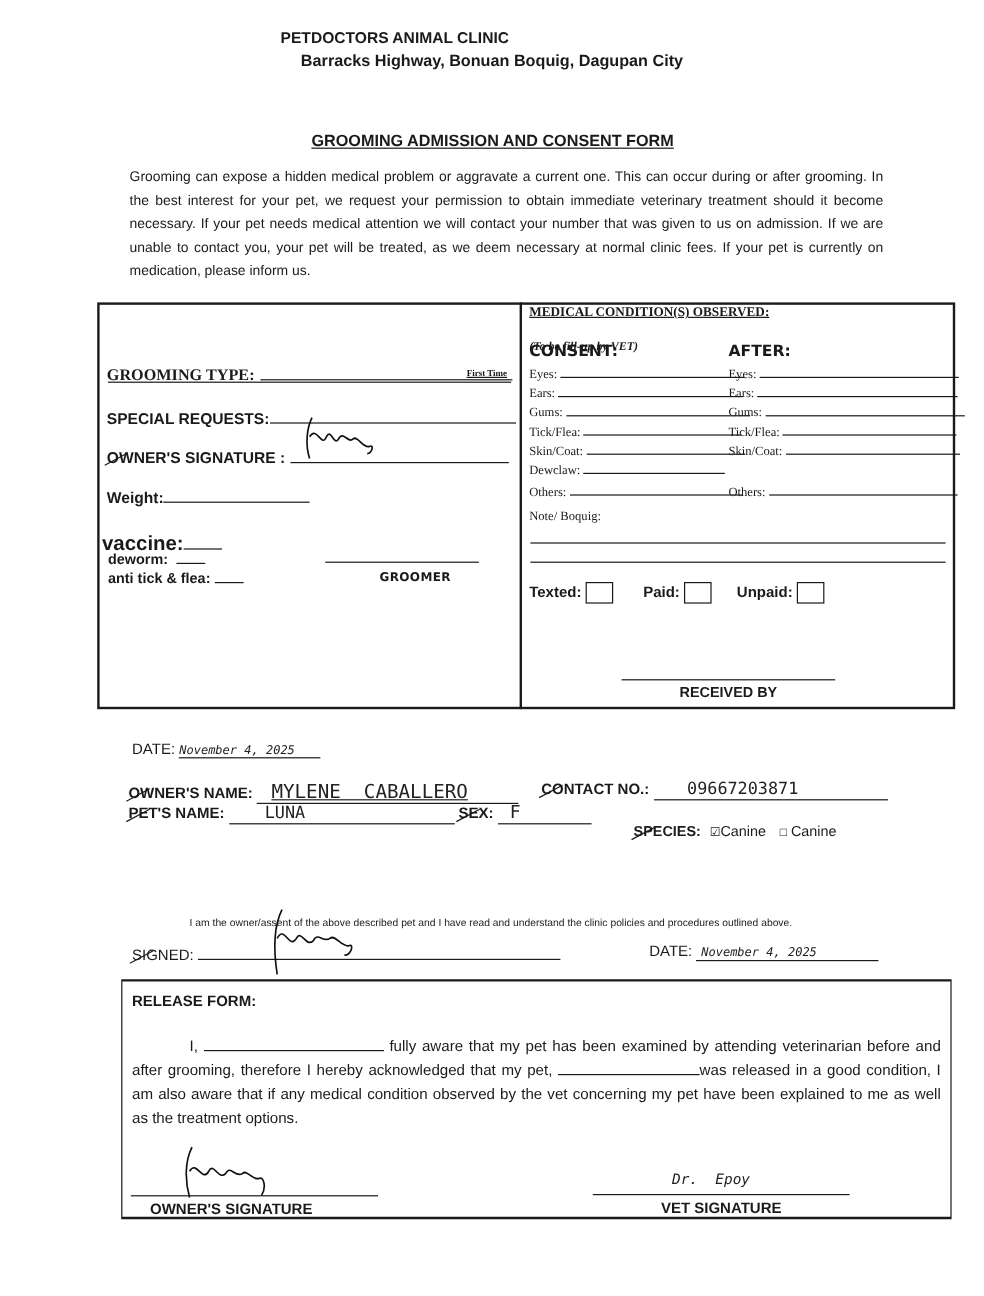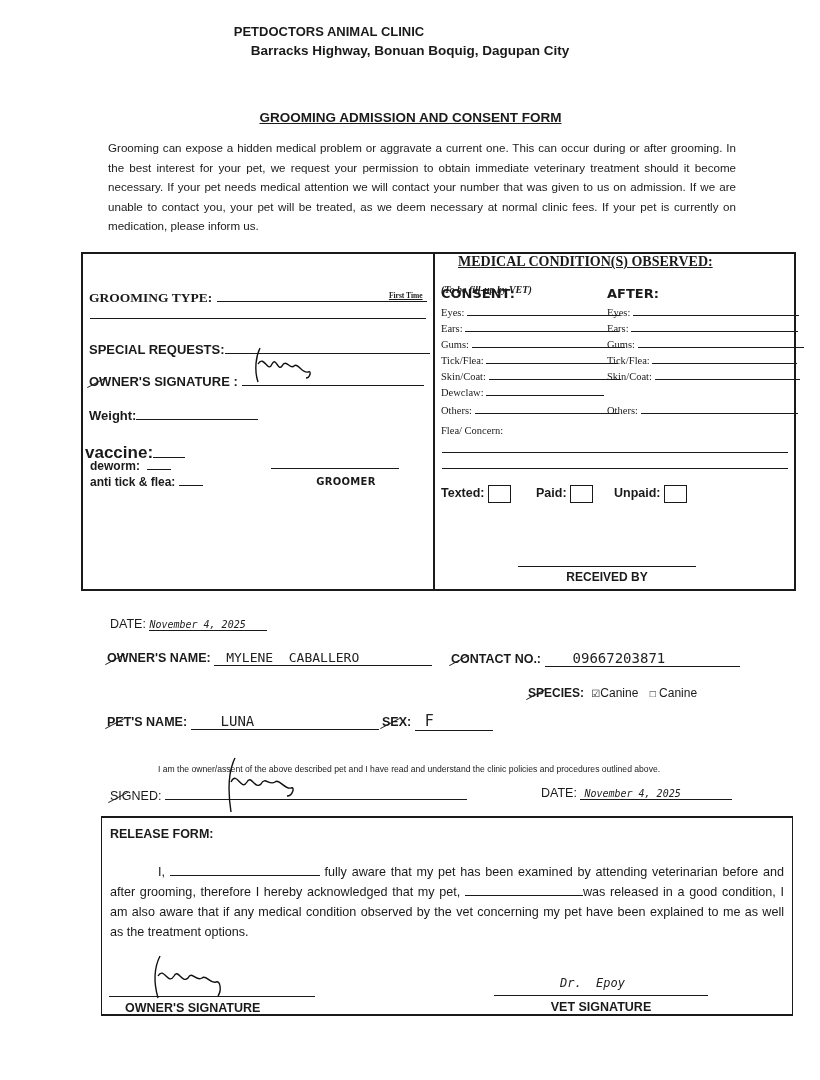--- a/index.html
+++ b/index.html
@@ -24,21 +24,21 @@
 <body>
 
 <div class="abs hdr1">PETDOCTORS ANIMAL CLINIC</div>
 <div class="abs hdr2">Barracks Highway, Bonuan Boquig, Dagupan City</div>
 <div class="abs ftitle">GROOMING ADMISSION AND CONSENT FORM</div>
 <div class="abs intro">Grooming can expose a hidden medical problem or aggravate a current one. This can occur during or after grooming. In the best interest for your pet, we request your permission to obtain immediate veterinary treatment should it become necessary. If your pet needs medical attention we will contact your number that was given to us on admission. If we are unable to contact you, your pet will be treated, as we deem necessary at normal clinic fees. If your pet is currently on medication, please inform us.</div>
 
 <div class="abs box" style="left:81px; top:252px; width:715px; height:339px;"></div>
 <div class="abs" style="left:433px; top:252px; height:339px; border-left:2px solid #1a1a1a;"></div>
 
-<div class="abs" style="left:89px; top:288px; width:340px;">
+<div class="abs" style="left:89px; top:303px; width:340px;">
   <span class="lbl serif" style="font-size:13.5px;">GROOMING TYPE:</span>
   <span class="line" style="width:210px; position:relative; height:14px;text-align:right;">
     <span class="serif" style="position:absolute; right:4px; bottom:1px; font-size:7.5px; font-weight:bold; text-decoration:underline;">First Time</span>
   </span>
 </div>
 <div class="abs" style="left:90px; top:318px; width:336px; border-bottom:1.3px solid #1a1a1a;"></div>
 
 <div class="abs" style="left:89px; top:340px;">
   <span class="lbl">SPECIAL REQUESTS:</span><span class="line" style="width:205px;"></span>
 </div>
@@ -62,21 +62,21 @@
 <div class="abs" style="left:90px; top:459px; font-size:12px; font-weight:bold;">
   <span>deworm:</span>&nbsp;&nbsp;<span class="line" style="width:24px;"></span>
 </div>
 <div class="abs" style="left:90px; top:475px; font-size:12px; font-weight:bold;">
   <span>anti tick &amp; flea:</span>&nbsp;<span class="line" style="width:24px;"></span>
 </div>
 
 <div class="abs" style="left:271px; top:468px; width:128px; border-bottom:1.3px solid #1a1a1a;"></div>
 <div class="abs" style="left:271px; top:476px; width:150px; text-align:center; font-family:'DejaVu Sans',sans-serif; font-weight:bold; font-size:10px; letter-spacing:0.3px;">GROOMER</div>
 
-<div class="abs serif" style="left:458px; top:254px; font-size:14px; font-weight:bold; text-decoration:underline;">MEDICAL CONDITION(S) OBSERVED:</div>
+<div class="abs serif" style="left:441px; top:254px; font-size:11px; font-weight:bold; text-decoration:underline;">MEDICAL CONDITION(S) OBSERVED:</div>
 <div class="abs serif" style="left:441px; top:272px; font-size:10px; font-weight:bold; font-style:italic;margin-top:12px;">(To be fill-up by VET)</div>
 <div class="abs" style="left:441px; top:286px; font-size:13px; font-weight:bold; font-family:'DejaVu Sans',sans-serif;">CONSENT:</div>
 <div class="abs" style="left:607px; top:286px; font-size:13px; font-weight:bold; font-family:'DejaVu Sans',sans-serif;">AFTER:</div>
 
 <div id="before-list">
     <div class="abs med" style="left: 441px; top: 307px;"><span>Eyes:</span> <span class="line" style="width: 153.5px;"></span></div>
     <div class="abs med" style="left: 441px; top: 323px;"><span>Ears:</span> <span class="line" style="width: 153.5px;"></span></div>
     <div class="abs med" style="left: 441px; top: 339px;"><span>Gums:</span> <span class="line" style="width: 153.5px;"></span></div>
     <div class="abs med" style="left: 441px; top: 355px;"><span>Tick/Flea:</span> <span class="line" style="width: 132px;"></span></div>
     <div class="abs med" style="left: 441px; top: 371px;"><span>Skin/Coat:</span> <span class="line" style="width: 132px;"></span></div>
@@ -85,21 +85,21 @@
   </div>
 <div id="after-list">
     <div class="abs med" style="left: 607px; top: 307px;"><span>Eyes:</span> <span class="line" style="width: 166.5px;"></span></div>
     <div class="abs med" style="left: 607px; top: 323px;"><span>Ears:</span> <span class="line" style="width: 166.5px;"></span></div>
     <div class="abs med" style="left: 607px; top: 339px;"><span>Gums:</span> <span class="line" style="width: 166.5px;"></span></div>
     <div class="abs med" style="left: 607px; top: 355px;"><span>Tick/Flea:</span> <span class="line" style="width: 145px;"></span></div>
     <div class="abs med" style="left: 607px; top: 371px;"><span>Skin/Coat:</span> <span class="line" style="width: 145px;"></span></div>
     <div class="abs med" style="left: 607px; top: 405px;"><span>Others:</span> <span class="line" style="width: 157.9px;"></span></div>
   </div>
 
-<div class="abs med" style="left:441px; top:425px;">Flea/ Concern:</div>
+<div class="abs med" style="left:441px; top:425px;">Note/ Boquig:</div>
 <div class="abs" style="left:442px; top:452px; width:346px; border-bottom:1.3px solid #1a1a1a;"></div>
 <div class="abs" style="left:442px; top:468px; width:346px; border-bottom:1.3px solid #1a1a1a;"></div>
 
 <div class="abs" style="left:441px; top:485px; font-size:12.5px; font-weight:bold;">
   <span>Texted:</span>
   <span class="cb"></span>
   <span style="display:inline-block; width:18px;"></span>
   <span>Paid:</span>
   <span class="cb"></span>
   <span style="display:inline-block; width:14px;"></span>
@@ -110,28 +110,28 @@
 <div class="abs" style="left:518px; top:566px; width:178px; border-bottom:1.3px solid #1a1a1a;"></div>
 <div class="abs" style="left:518px; top:570px; width:178px; text-align:center; font-size:12px; font-weight:bold;">RECEIVED BY</div>
 
 <div class="abs" style="left:110px; top:617px; font-size:12.5px;">
   <span>DATE:</span>
   <span class="line hand" style="width:118px; font-size:10px;">November 4, 2025</span>
 </div>
 
 <div class="abs" style="left:107px; top:650px; font-size:12.5px; font-weight:bold;">
   <span class="strike">OWNER'S NAME:</span>
-  <span class="line hand" style="width:218px; font-weight:normal; font-style:normal; font-size:13px; padding-left:12px; white-space:pre;">MYLENE  CABALLERO</span>
+  <span class="line hand" style="width:218px; font-weight:normal; font-style:normal; font-size:16px; padding-left:12px; white-space:pre;text-decoration:underline;">MYLENE  CABALLERO</span>
 </div>
 <div class="abs" style="left:451px; top:650px; font-size:12.5px; font-weight:bold;">
   <span class="strike">CONTACT NO.:</span>
   <span class="line hand" style="width:195px; font-weight:normal; font-style:normal; font-size:14px; padding-left:28px;">09667203871</span>
 </div>
 
-<div class="abs" style="left:107px; top:712px; font-size:12.5px; font-weight:bold;">
+<div class="abs" style="left:107px; top:668px; font-size:12.5px; font-weight:bold;">
   <span class="strike">PET'S NAME:</span>
   <span class="line hand" style="width:188px; font-weight:normal; font-style:normal; font-size:14px; padding-left:30px;">LUNA</span>
   <span class="strike">SEX:</span>
   <span class="line hand" style="width:78px; font-weight:normal; font-style:normal; font-size:15px; padding-left:10px;">F</span>
 </div>
 <div class="abs" style="left:528px; top:686px; font-size:12px;">
   <span class="strike" style="font-weight:bold;">SPECIES:</span>
   <span style="margin-left:4px;"><span style="font-size:10px;">☑</span><span>Canine</span></span>
   <span style="margin-left:8px;"><span style="font-size:10px;">□</span> <span>Canine</span></span>
 </div>

